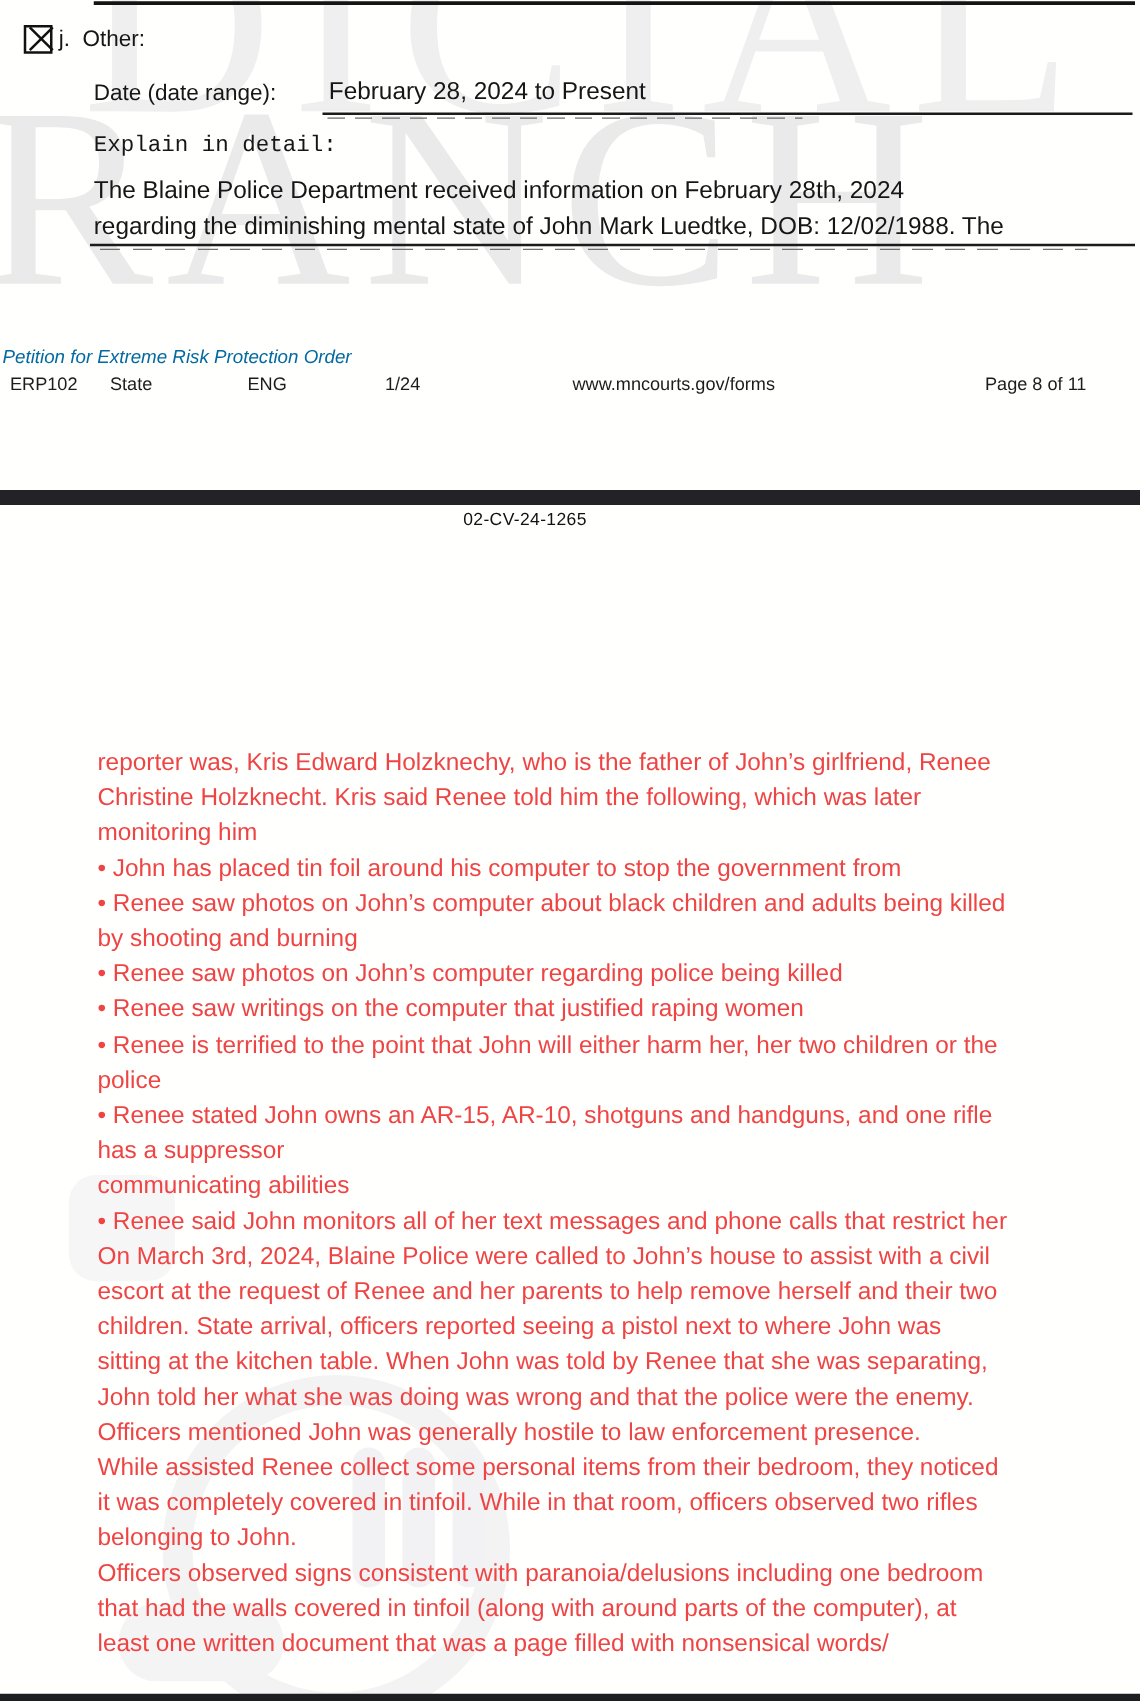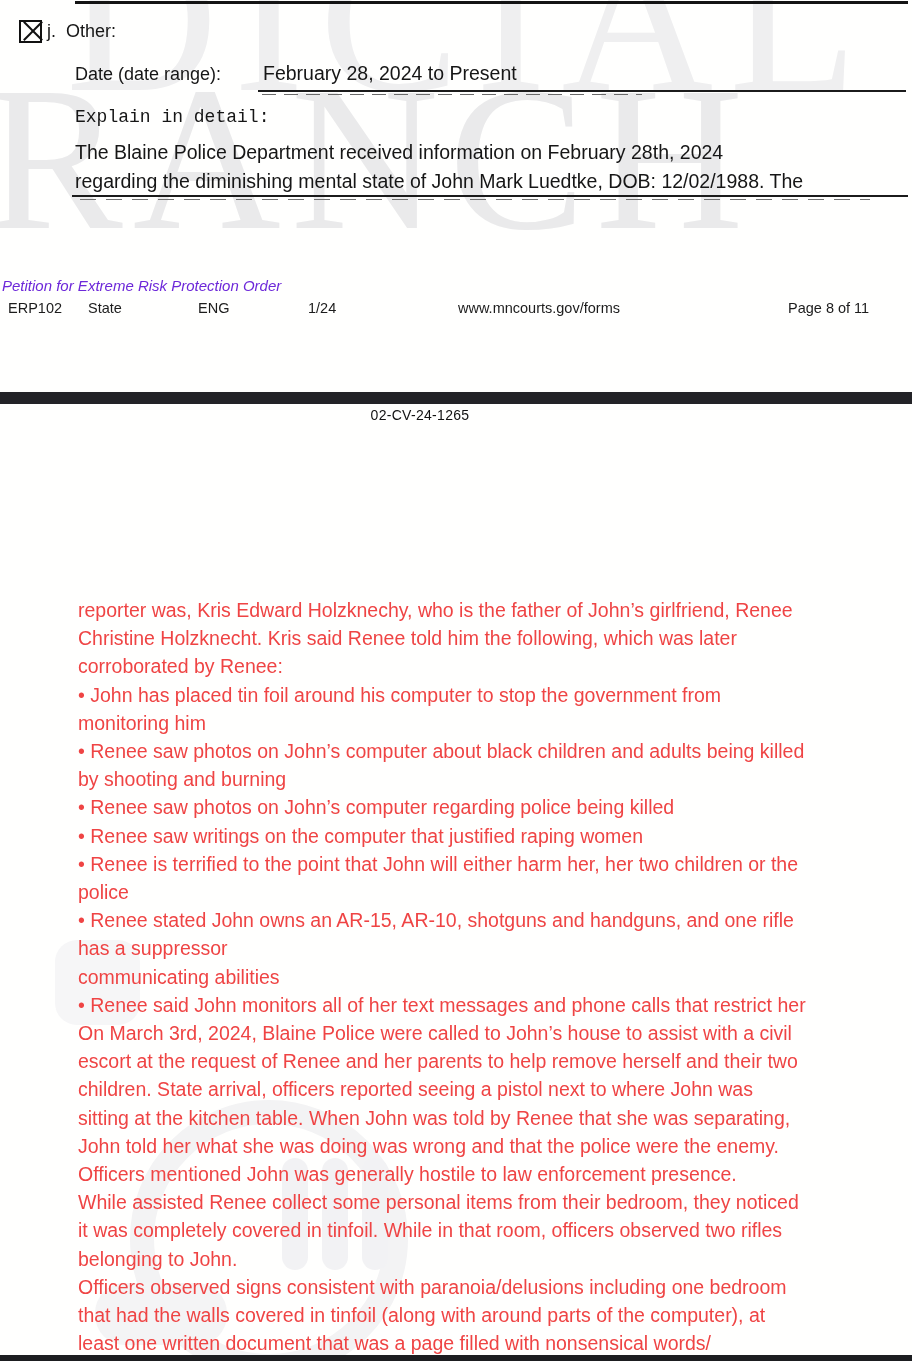--- a/index.html
+++ b/index.html
@@ -33,21 +33,21 @@
   .date-value{left:263px;top:62px;font-size:19.5px;}
   .date-underline{left:258px;top:90px;width:648px;height:2px;background:#1b1b1b;}
   .date-underline2{left:262px;top:94px;width:380px;height:1px;
      background:repeating-linear-gradient(90deg,#6a6a6a 0 14px,transparent 14px 22px);}
   .explain-label{left:75px;top:107px;font-size:18px;font-family:Liberation Mono, monospace;}
   .explain-lines{left:75px;top:138px;font-size:19.5px;line-height:28.5px;white-space:nowrap;}
   .explain-underline{left:72px;top:195px;width:836px;height:2px;background:#1b1b1b;}
   .explain-underline2{left:80px;top:199px;width:790px;height:1px;
      background:repeating-linear-gradient(90deg,#707070 0 16px,transparent 16px 26px);}
   
-  .form-title{left:2px;top:277px;font-size:15px;font-style:italic;color:#6d28d9;}
+  .form-title{left:2px;top:277px;font-size:15px;font-style:italic;color:#0369a1;}
   .footer-row{font-size:14.5px;color:#1c1c1c;top:300px;}
   .f-num{left:8px;} .f-state{left:88px;} .f-lang{left:198px;} .f-rev{left:308px;}
   .f-web{left:458px;} .f-page{left:788px;}
   
   .black-bar{left:0;top:392px;width:912px;height:12px;background:#232327;z-index:3;}
   .case-number{left:0;top:407px;width:840px;text-align:center;font-size:14px;letter-spacing:.3px;color:#111;}
   
   .body-text{left:78px;top:596px;font-size:19.5px;line-height:28.2px;color:#ef4444;
      white-space:nowrap;z-index:2;}
   .bottom-bar{left:0;top:1355px;width:912px;height:6px;background:#1d1e21;z-index:4;}
@@ -95,23 +95,22 @@
   <div class="layer footer-row f-rev">1/24</div>
   <div class="layer footer-row f-web">www.mncourts.gov/forms</div>
   <div class="layer footer-row f-page">Page 8 of 11</div>
 
   <div class="layer black-bar"></div>
   <div class="layer case-number">02-CV-24-1265</div>
 
   <div class="layer body-text">
     <div>reporter was, Kris Edward Holzknechy, who is the father of John’s girlfriend, Renee</div>
     <div>Christine Holzknecht. Kris said Renee told him the following, which was later</div>
-    <div>corroborated by Renee:</div>
+    <div>monitoring him</div>
     <div>• John has placed tin foil around his computer to stop the government from</div>
-    <div>monitoring him</div>
     <div>• Renee saw photos on John’s computer about black children and adults being killed</div>
     <div>by shooting and burning</div>
     <div>• Renee saw photos on John’s computer regarding police being killed</div>
     <div>• Renee saw writings on the computer that justified raping women</div>
     <div>• Renee is terrified to the point that John will either harm her, her two children or the</div>
     <div>police</div>
     <div>• Renee stated John owns an AR-15, AR-10, shotguns and handguns, and one rifle</div>
     <div>has a suppressor</div>
     <div>communicating abilities</div>
     <div>• Renee said John monitors all of her text messages and phone calls that restrict her</div>

